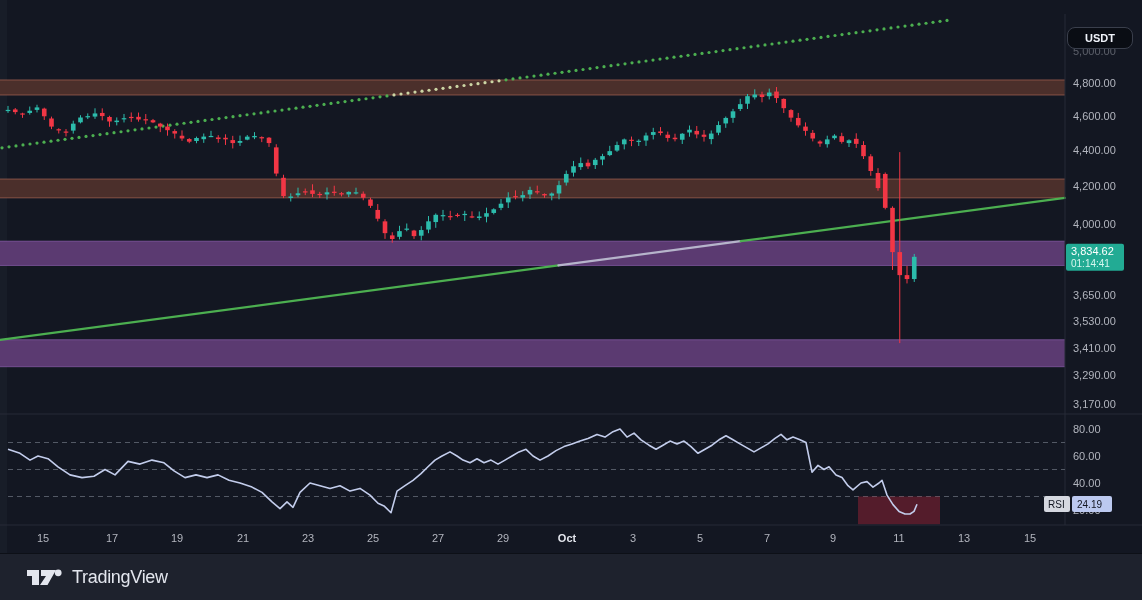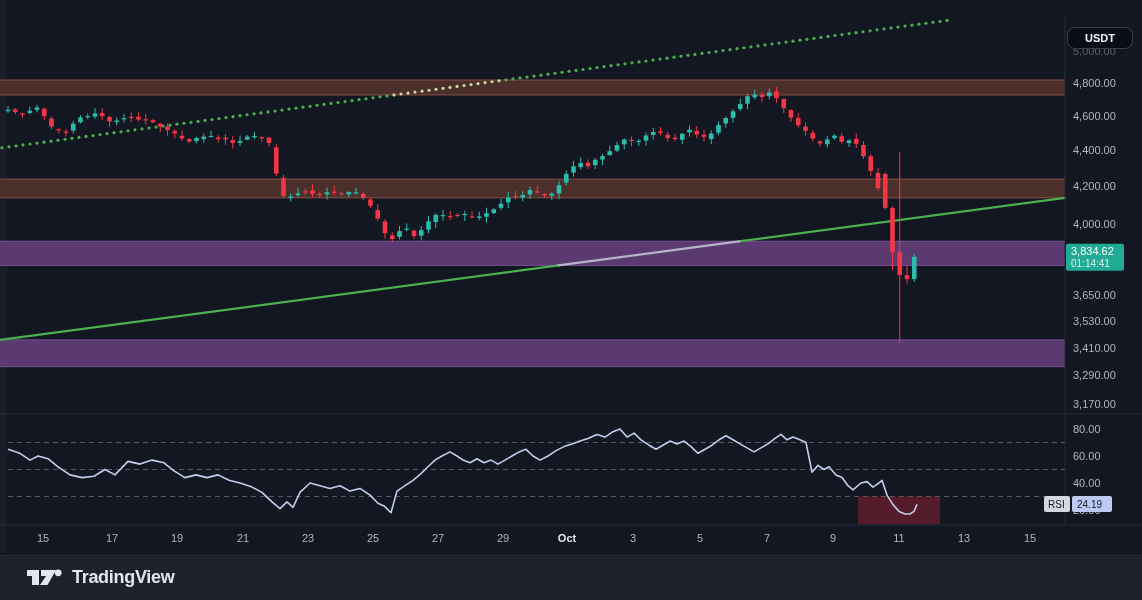--- a/index.html
+++ b/index.html
@@ -6,21 +6,21 @@
   #root{position:relative;width:1142px;height:600px;background:#131722;overflow:hidden;
         font-family:"Liberation Sans","DejaVu Sans",sans-serif;}
   #titlebar{position:absolute;left:28px;top:2px;font-size:11px;color:#d1d4dc;letter-spacing:.1px;}
   #usdt-btn{position:absolute;left:1067px;top:27px;width:64px;height:20px;background:#0a0d14;
             border:1px solid #3a3f4c;border-radius:8px;color:#f0f3fa;font-size:11px;font-weight:bold;
             display:flex;align-items:center;justify-content:center;z-index:5;}
   #chart-svg{position:absolute;left:0;top:0;}
   #bottombar{position:absolute;left:0;top:553px;width:1142px;height:47px;background:#1e222d;
              border-top:1px solid #0d1017;display:flex;align-items:center;}
   #tv-logo{display:flex;align-items:center;margin-left:25px;gap:9px;}
-  #tv-logo-text{color:#e3e6ee;font-size:18px;font-weight:bold;letter-spacing:-0.3px;}
+  #tv-logo-text{color:#e3e6ee;font-size:18px;font-weight:normal;letter-spacing:-0.3px;}
 </style>
 </head>
 <body>
 
 <div id="root">
   <div id="titlebar">Shayannv created with TradingView.com, Oct 11, 2025 10:45 UTC</div>
   <svg id="chart-svg" width="1142" height="553">
       <rect x="0" y="0" width="1142" height="553" fill="#131722"></rect>
       <rect x="0" y="0" width="7" height="553" fill="#181d28"></rect>
       <g></g>

